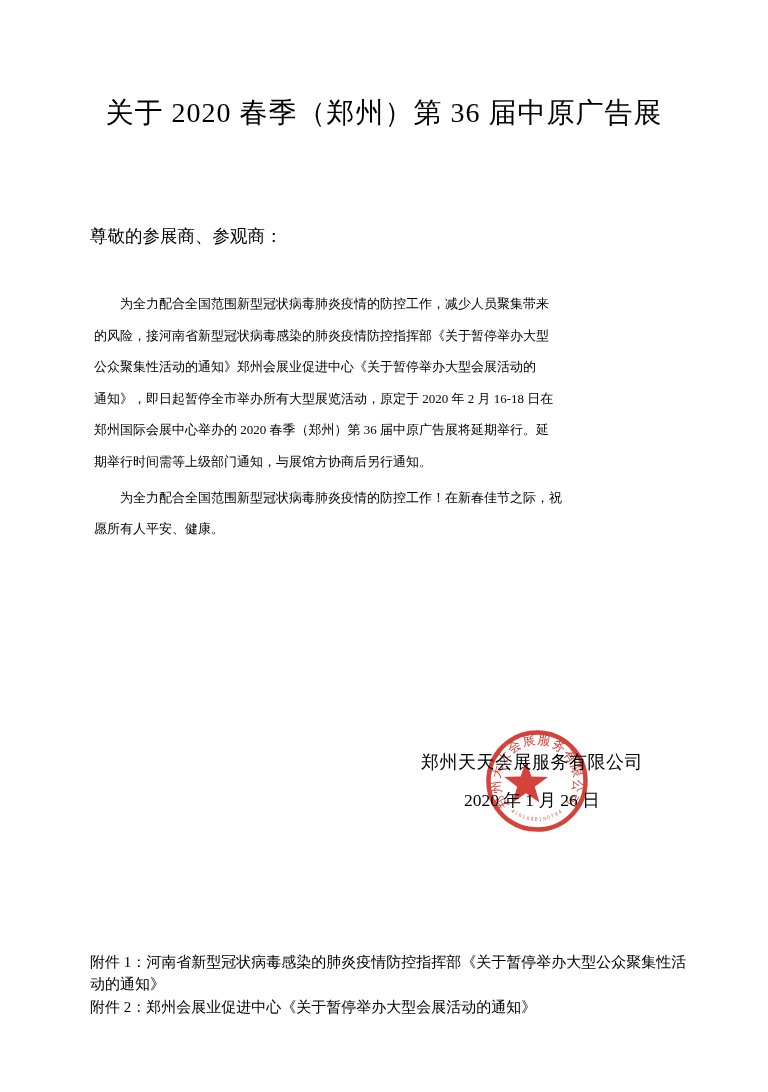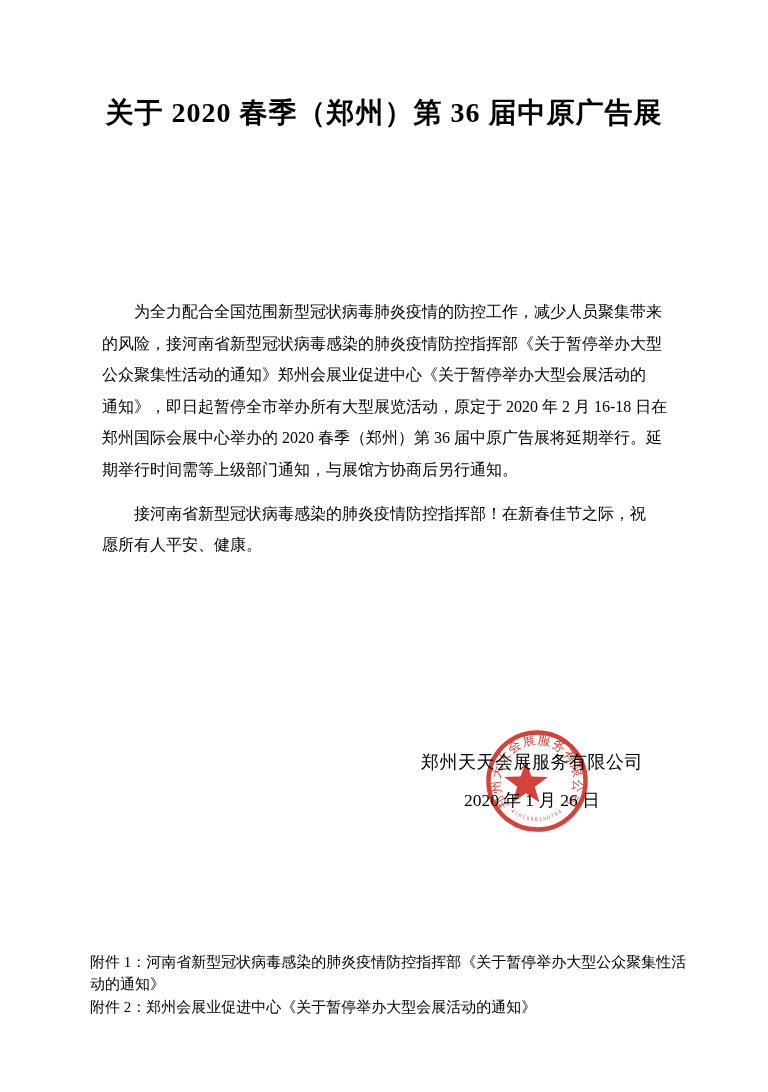--- a/index.html
+++ b/index.html
@@ -8,37 +8,37 @@
     width:768px;height:1092px;
     margin:0 auto;
     background:#ffffff;
     overflow:hidden;
     font-family:"Liberation Serif","DejaVu Serif",serif;
     color:#000;
   }
   .doc-title{
     position:absolute;left:0;width:768px;
     text-align:center;
-    font-size:28px;font-weight:bold;
+    font-size:28px;font-weight:normal;
     letter-spacing:1px;
     white-space:nowrap;
   }
   #title-line1{top:94px;}
   #title-line2{top:147px;}
   .salutation{
     position:absolute;left:90px;top:221px;
     font-size:17.5px;line-height:31.6px;
     white-space:nowrap;
   }
   .body-text{
     position:absolute;left:90px;top:284px;width:596px;
   }
   .body-text p{
-    margin:12px;
-    font-size:16px;line-height:31.6px;
+    margin:4px;
+    font-size:13px;line-height:31.6px;
     white-space:pre-line;
     text-align:justify;
   }
   .signature-company{
     position:absolute;left:421px;top:750px;
     font-size:18px;letter-spacing:0.5px;
     white-space:nowrap;
   }
   .signature-date{
     position:absolute;left:464px;top:788px;
@@ -57,29 +57,30 @@
   }
 </style>
 </head>
 <body>
 
 <div class="page">
 
   <div class="doc-title" id="title-line1">关于 2020 春季（郑州）第 36 届中原广告展</div>
 
 
+  <div class="salutation">尊敬的参展商、参观商：</div>
 
   <div class="body-text">
     <p>　　为全力配合全国范围新型冠状病毒肺炎疫情的防控工作，减少人员聚集带来
 的风险，接河南省新型冠状病毒感染的肺炎疫情防控指挥部《关于暂停举办大型
 公众聚集性活动的通知》郑州会展业促进中心《关于暂停举办大型会展活动的
 通知》，即日起暂停全市举办所有大型展览活动，原定于 2020 年 2 月 16-18 日在
 郑州国际会展中心举办的 2020 春季（郑州）第 36 届中原广告展将延期举行。延
 期举行时间需等上级部门通知，与展馆方协商后另行通知。</p>
-    <p>　　接河南省新型冠状病毒感染的肺炎疫情防控指挥部！在新春佳节之际，祝
+    <p>　　为全力配合全国范围新型冠状病毒肺炎疫情的防控工作！在新春佳节之际，祝
 愿所有人平安、健康。</p>
   </div>
 
   <svg class="seal" viewBox="0 0 110 110">
     <circle cx="55" cy="55" r="48.5" fill="none" stroke-width="4.5" stroke="#d0281e"></circle>
     <path id="sealTextPath" d="M 24.7 76.2 A 37 37 0 1 1 85.3 76.2" fill="none"></path>
     <path id="sealCodePath" d="M 17.4 68.7 A 40 40 0 0 0 92.6 68.7" fill="none"></path>
     <text font-size="13" letter-spacing="1" text-anchor="middle" fill="#d0281e">
       <textPath href="#sealTextPath" startOffset="50%">郑州天天会展服务有限公司</textPath>
     </text>

